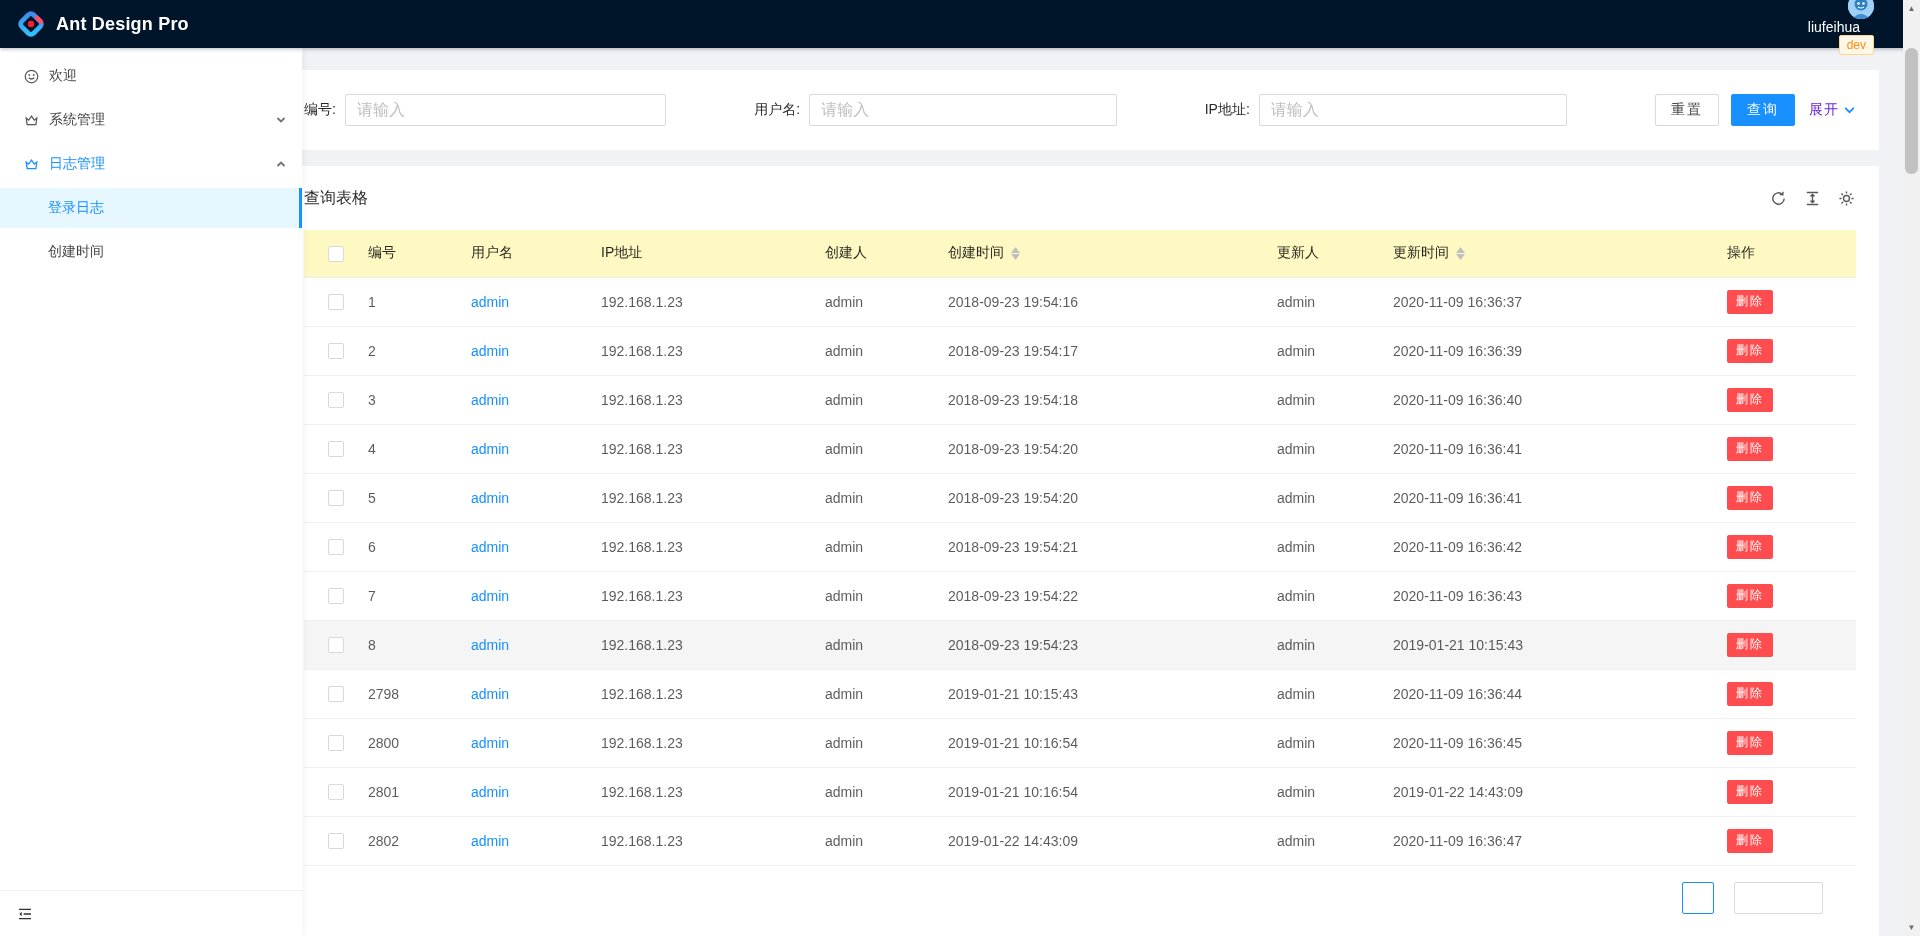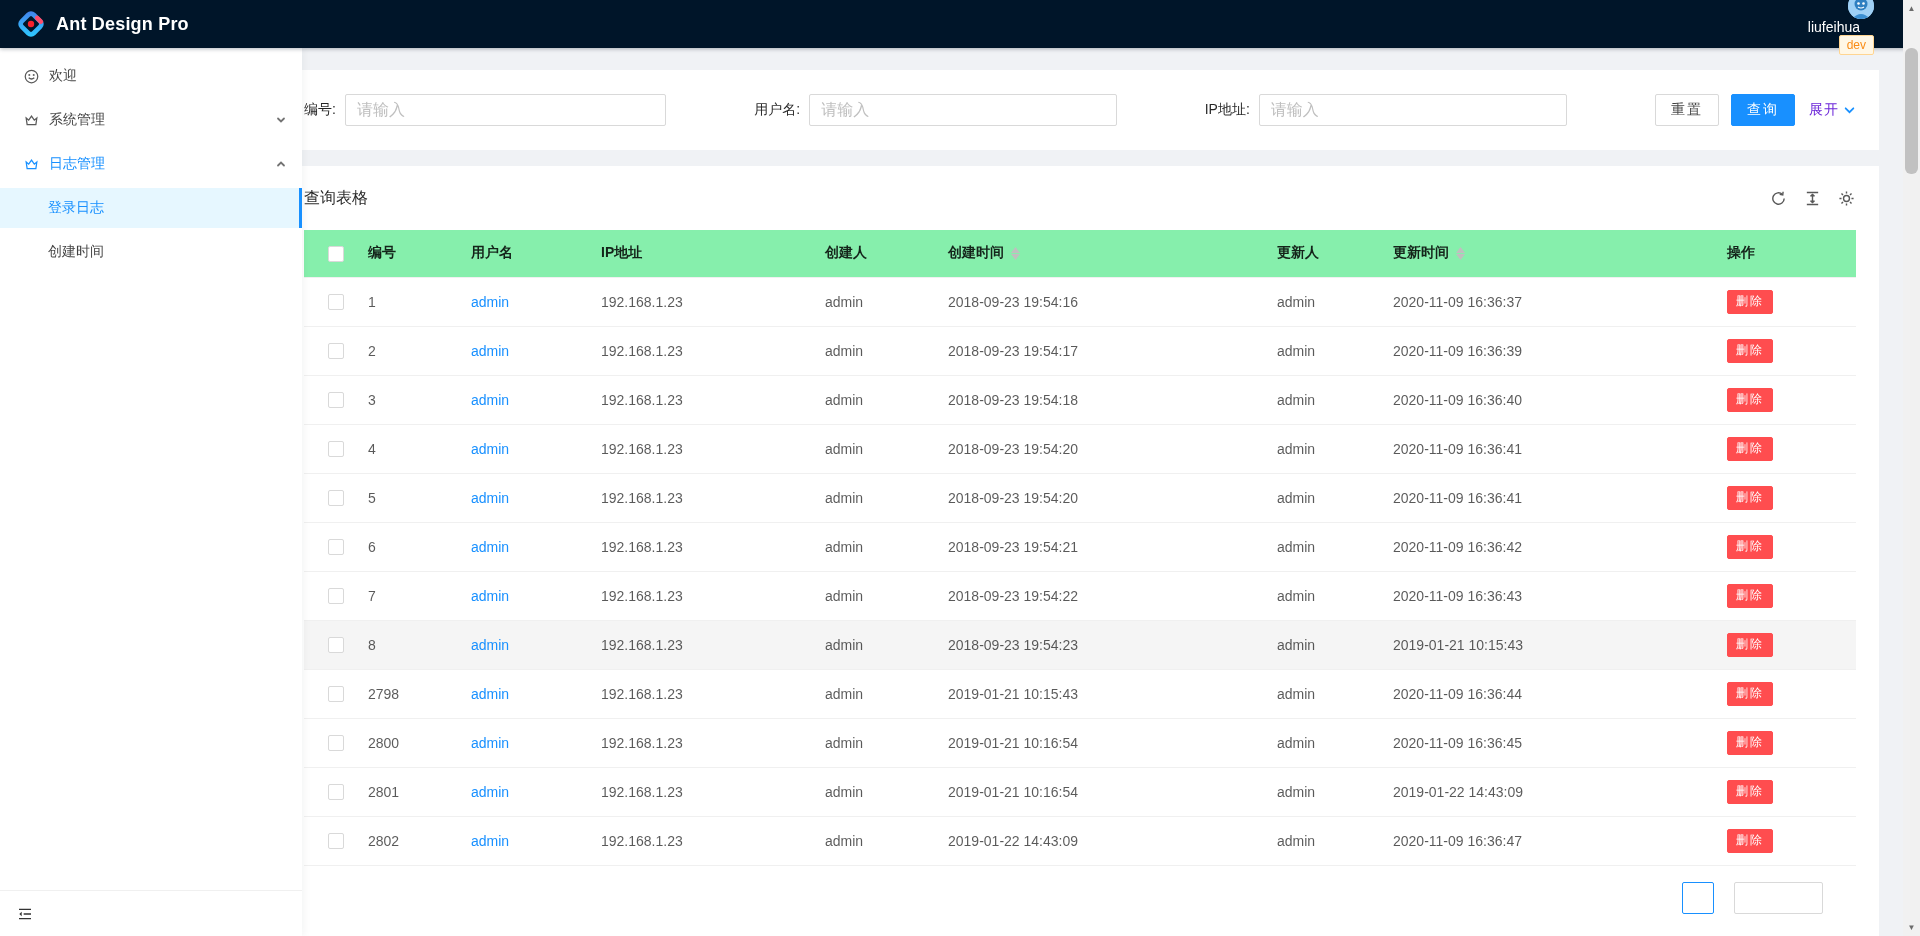--- a/index.html
+++ b/index.html
@@ -53,21 +53,21 @@
   .expand-link .ch { margin-left:5px; display:flex; }
 
   .table-card { margin-top:16px; padding-bottom:40px; }
   .table-toolbar { height:64px; display:flex; align-items:center; justify-content:space-between; padding:0 24px;gap:20px; }
   .table-title { font-size:16px; color:rgba(0,0,0,0.85); font-weight:500; }
   .toolbar-actions { display:flex; align-items:center; }
   .tool-icon { width:17px; height:17px; margin-left:17px; color:#595959; cursor:pointer; display:flex; }
 
   .table-wrap { padding:0 24px; }
   table { width:100%; border-collapse:collapse; table-layout:fixed; }
-  th { background:#86efac; height:47px; text-align:left; font-weight:700; color:rgba(0,0,0,0.85); padding:0 16px; border-bottom:1px solid #f0f0f0; }
+  th { background:#fef9c3; height:47px; text-align:left; font-weight:400; color:rgba(0,0,0,0.85); padding:0 16px; border-bottom:1px solid #f0f0f0; }
   td { height:49px; padding:0 16px; border-bottom:1px solid #f0f0f0; color:rgba(0,0,0,0.65); }
   tr.row-hover td { background:#f5f5f5; }
   .th-inner { display:flex; align-items:center; }
   .sorters { display:inline-flex; flex-direction:column; margin-left:7px; color:#bfbfbf; line-height:0; }
   .sorters svg { display:block; }
   .col-check { width:48px; }
   .col-id { width:103px; }
   .col-user { width:130px; }
   .col-ip { width:224px; }
   .col-creator { width:123px; }

